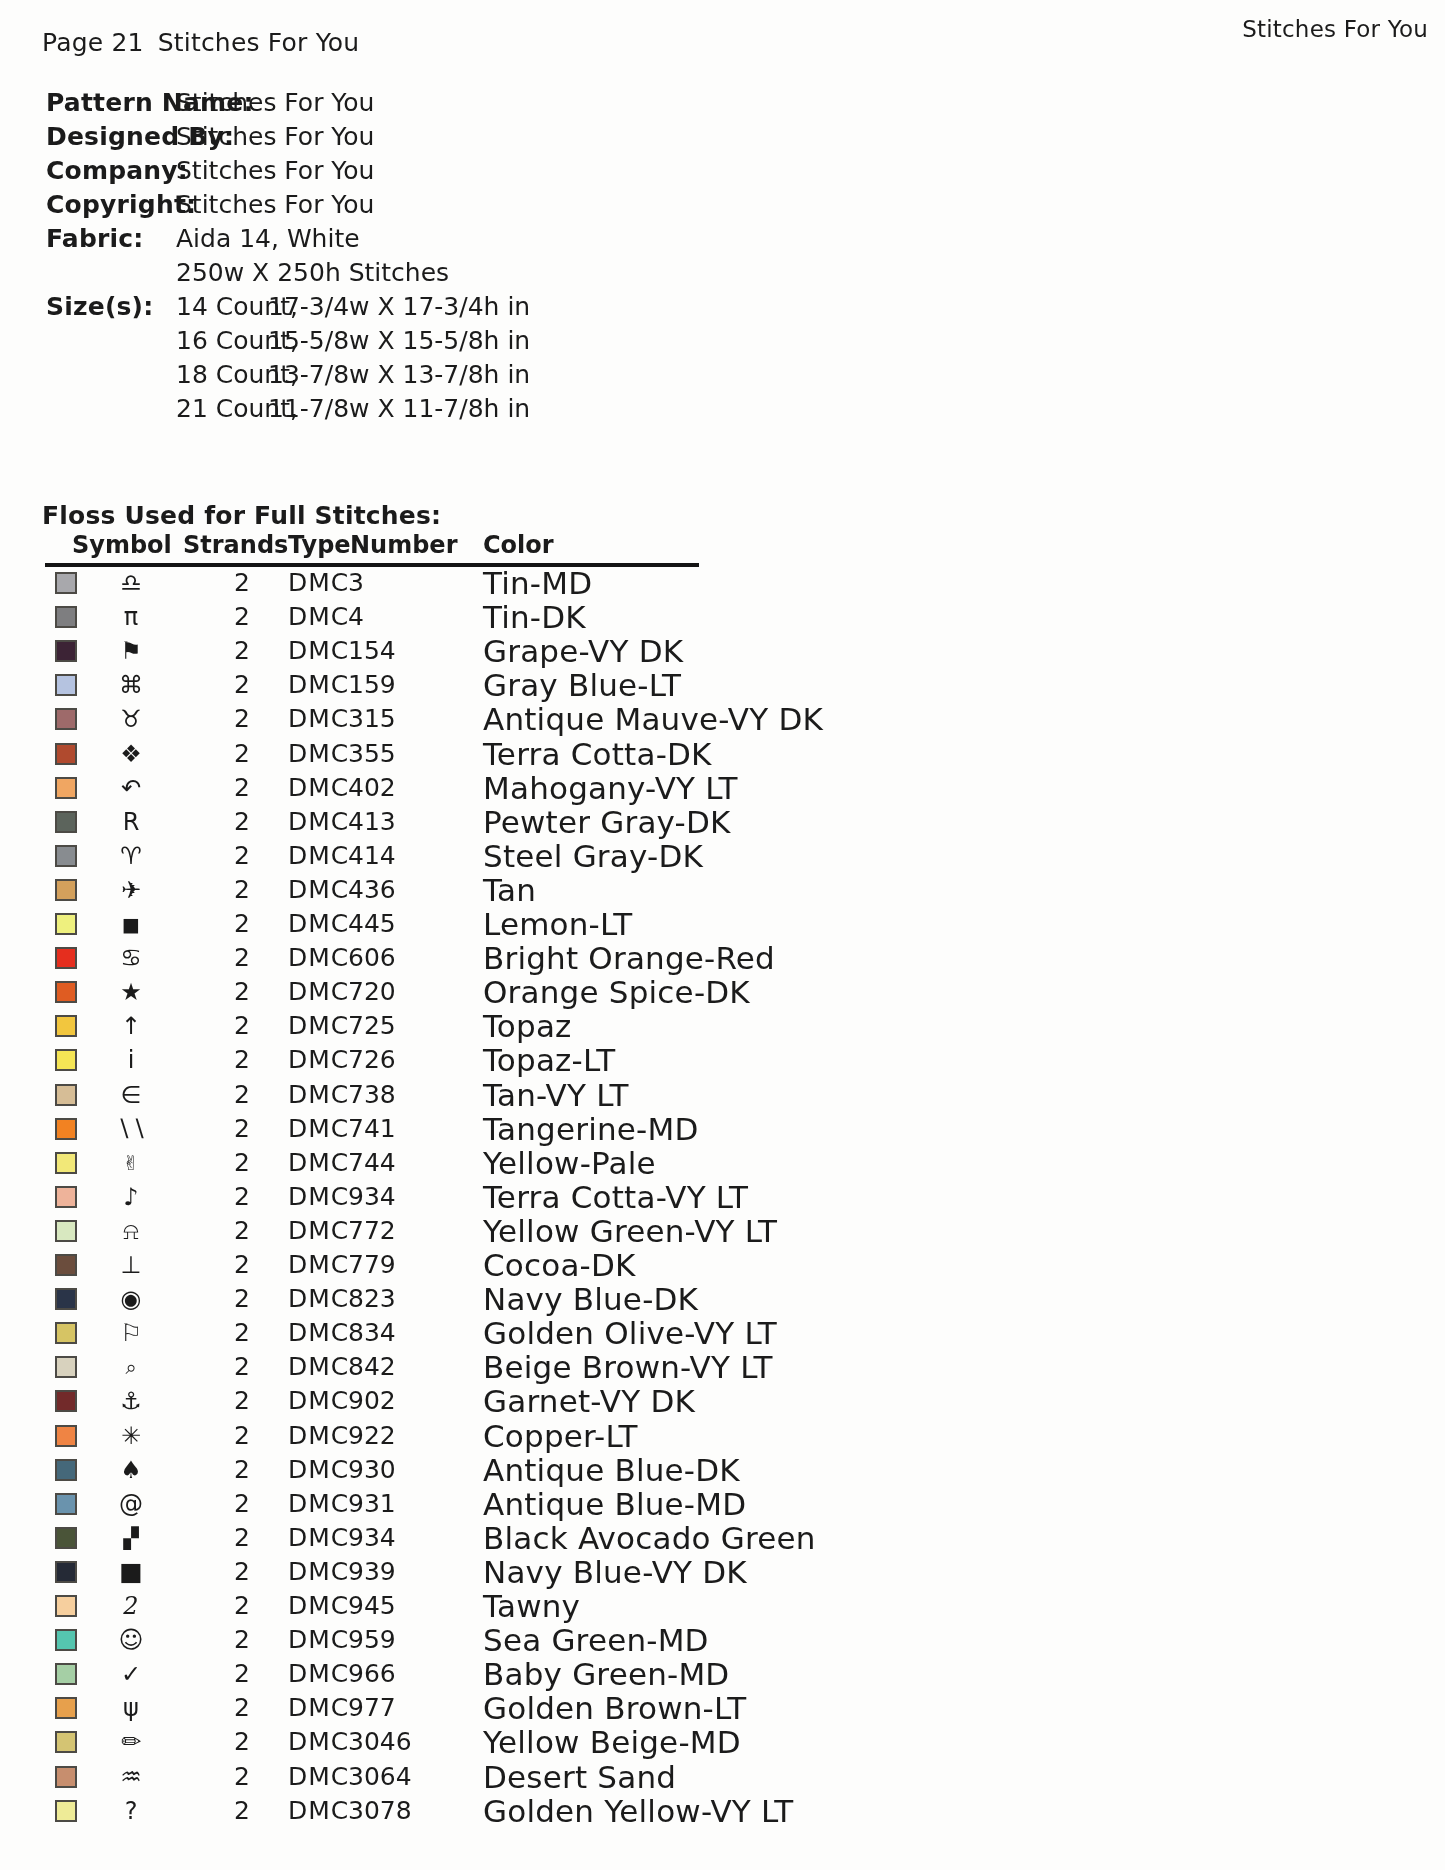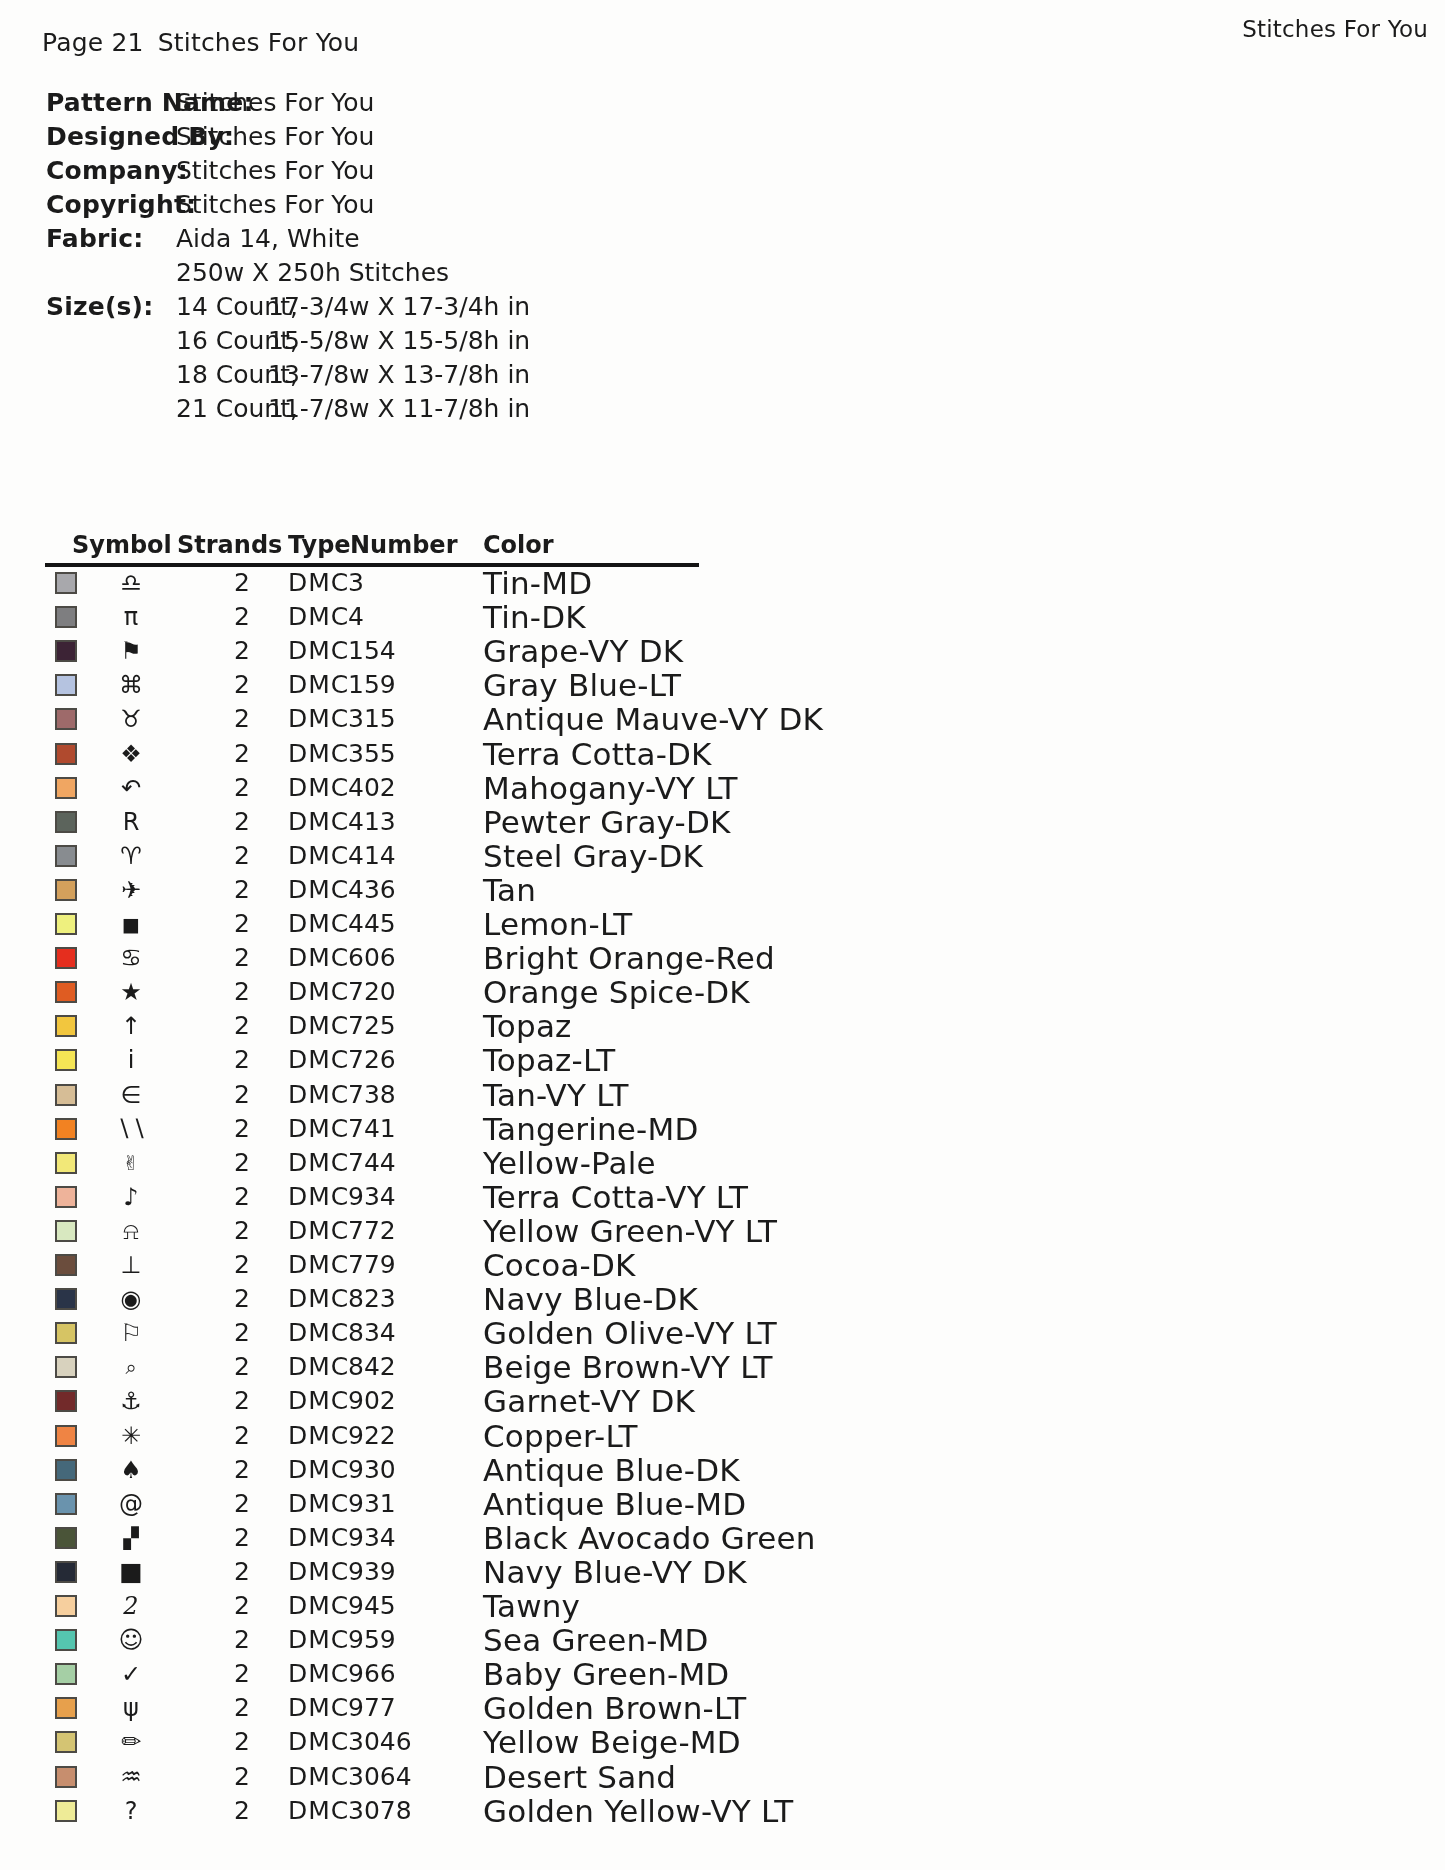--- a/index.html
+++ b/index.html
@@ -17,21 +17,21 @@
   .info-row { position:relative; height:34px; line-height:34px; font-size:25px; }
   .info-label  { position:absolute; left:4px;   font-weight:700; letter-spacing:0.2px; white-space:nowrap; }
   .info-value  { position:absolute; left:134px; white-space:nowrap; }
   .info-value2 { position:absolute; left:226px; white-space:nowrap; }
 
   .floss-title { position:absolute; left:42px; top:501px; font-size:25px; font-weight:700; letter-spacing:0.2px; }
 
   .thead { position:absolute; left:0; top:531px; height:30px; font-size:24px; font-weight:700; }
   .th { position:absolute; white-space:nowrap; }
   .th-symbol  { left:72px; }
-  .th-strands { left:177px; }
+  .th-strands { left:183px; }
   .th-type    { left:288px; }
   .th-number  { left:350px; }
   .th-color   { left:483px; }
 
   .head-rule { position:absolute; left:45px; top:563px; width:654px; height:4px; background:#141414; }
 
   .floss-table { position:absolute; left:0; top:0; width:1445px; }
   .frow { position:absolute; left:0; width:1445px; height:34px; line-height:34px; }
   .swatch {
     position:absolute; left:55px; top:6px; width:22px; height:22px;
@@ -93,20 +93,21 @@
         <span class="info-value">18 Count,</span>
         <span class="info-value2">13-7/8w X 13-7/8h in</span>
       </div>
       <div class="info-row">
         <span class="info-label"></span>
         <span class="info-value">21 Count,</span>
         <span class="info-value2">11-7/8w X 11-7/8h in</span>
       </div>
     </div>
 
+  <div class="floss-title">Floss Used for Full Stitches:</div>
 
   <div class="thead">
     <span class="th th-symbol">Symbol</span>
     <span class="th th-strands">Strands</span>
     <span class="th th-type">Type</span>
     <span class="th th-number">Number</span>
     <span class="th th-color">Color</span>
   </div>
 
   <div class="head-rule"></div>

